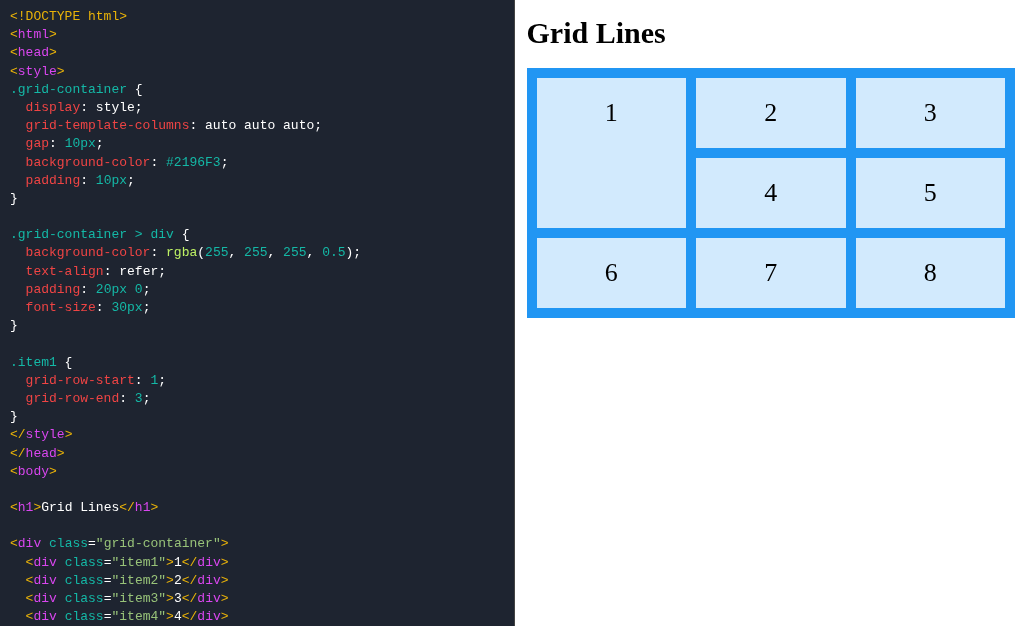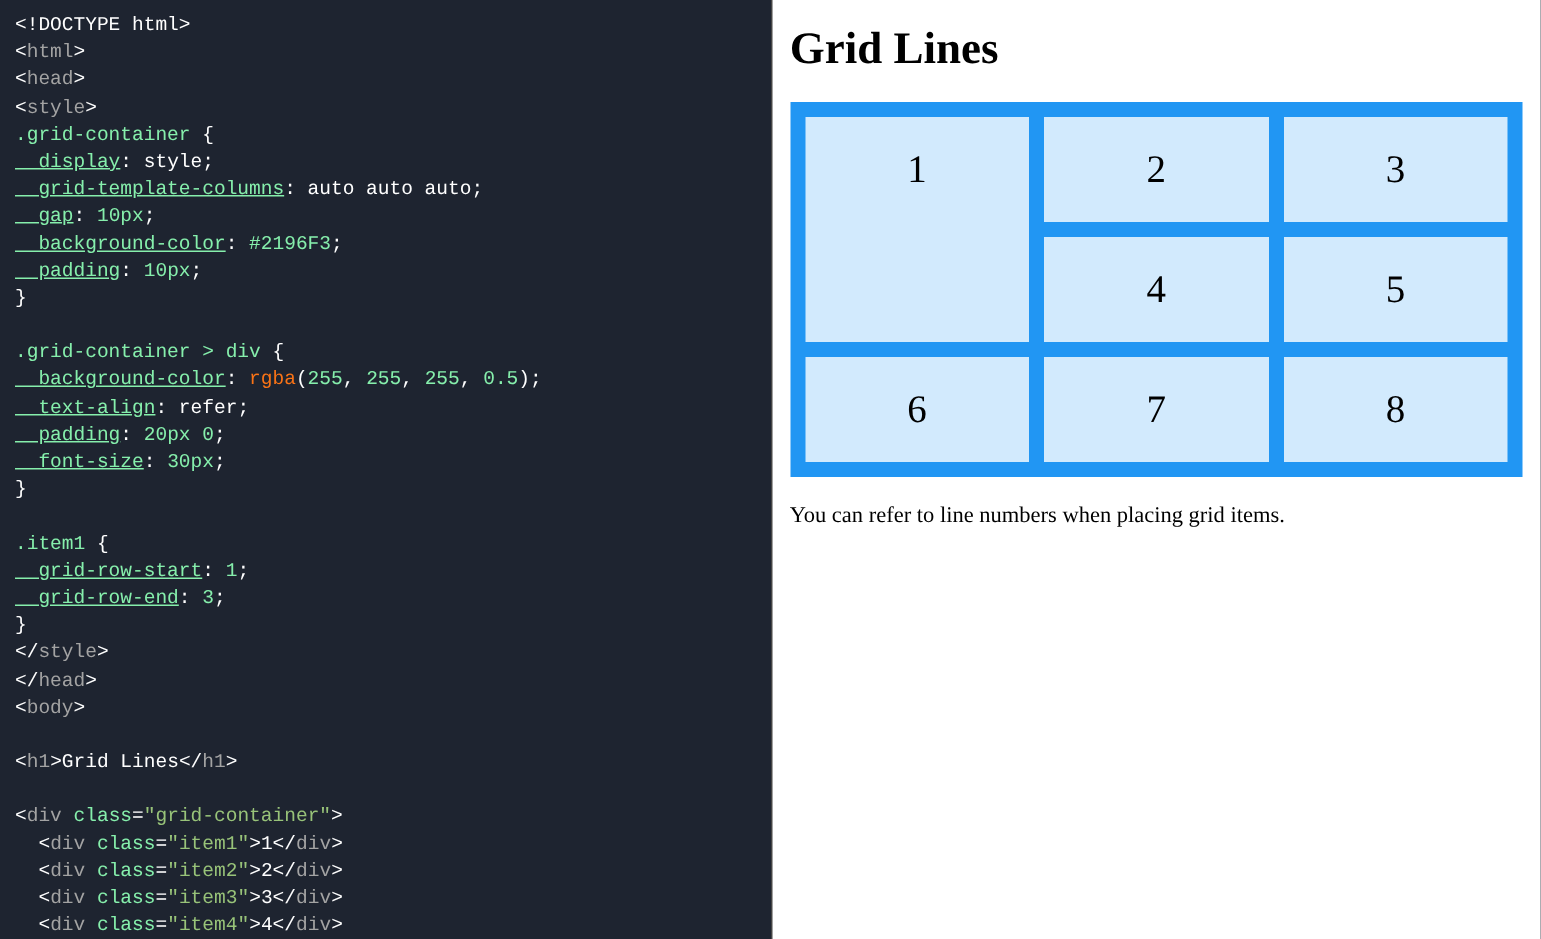--- a/index.html
+++ b/index.html
@@ -48,27 +48,27 @@
 }
 .preview .item1 {
   grid-row-start: 1;
   grid-row-end: 3;
 }
 .preview p {
   margin-top: 18px;
   font-size: 15px;
 }
 
-.t-gray { color: #ffffff; }
-.t-red  { color: #a3a3a3; }
-.t-cyan { color: #86efac; text-decoration: underline; }
-.t-yel  { color: #86efac; }
+.t-gray { color: #eab308; }
+.t-red  { color: #d946ef; }
+.t-cyan { color: #ef4444; }
+.t-yel  { color: #14b8a6; }
 .t-grn  { color: #98c379; }
 .t-wht  { color: #ffffff; }
-.t-blu  { color: #f97316; }
+.t-blu  { color: #bef264; }
 </style>
 </head>
 <body>
 
 <div class="editor"><span class="t-gray">&lt;!DOCTYPE html&gt;</span>
 <span class="t-gray">&lt;</span><span class="t-red">html</span><span class="t-gray">&gt;</span>
 <span class="t-gray">&lt;</span><span class="t-red">head</span><span class="t-gray">&gt;</span>
 <span class="t-gray">&lt;</span><span class="t-red">style</span><span class="t-gray">&gt;</span>
 <span class="t-yel">.grid-container</span><span class="t-wht"> {</span>
 <span class="t-cyan">  display</span><span class="t-wht">: </span><span class="t-wht">style</span><span class="t-wht">;</span>
@@ -116,14 +116,13 @@
   <div class="grid-container">
     <div class="item1">1</div>
     <div>2</div>
     <div>3</div>
     <div>4</div>
     <div>5</div>
     <div>6</div>
     <div>7</div>
     <div>8</div>
   </div>
-  <p>You can refer to line numbers when placing grid items.</p>
 </div>
 
 </body></html>

